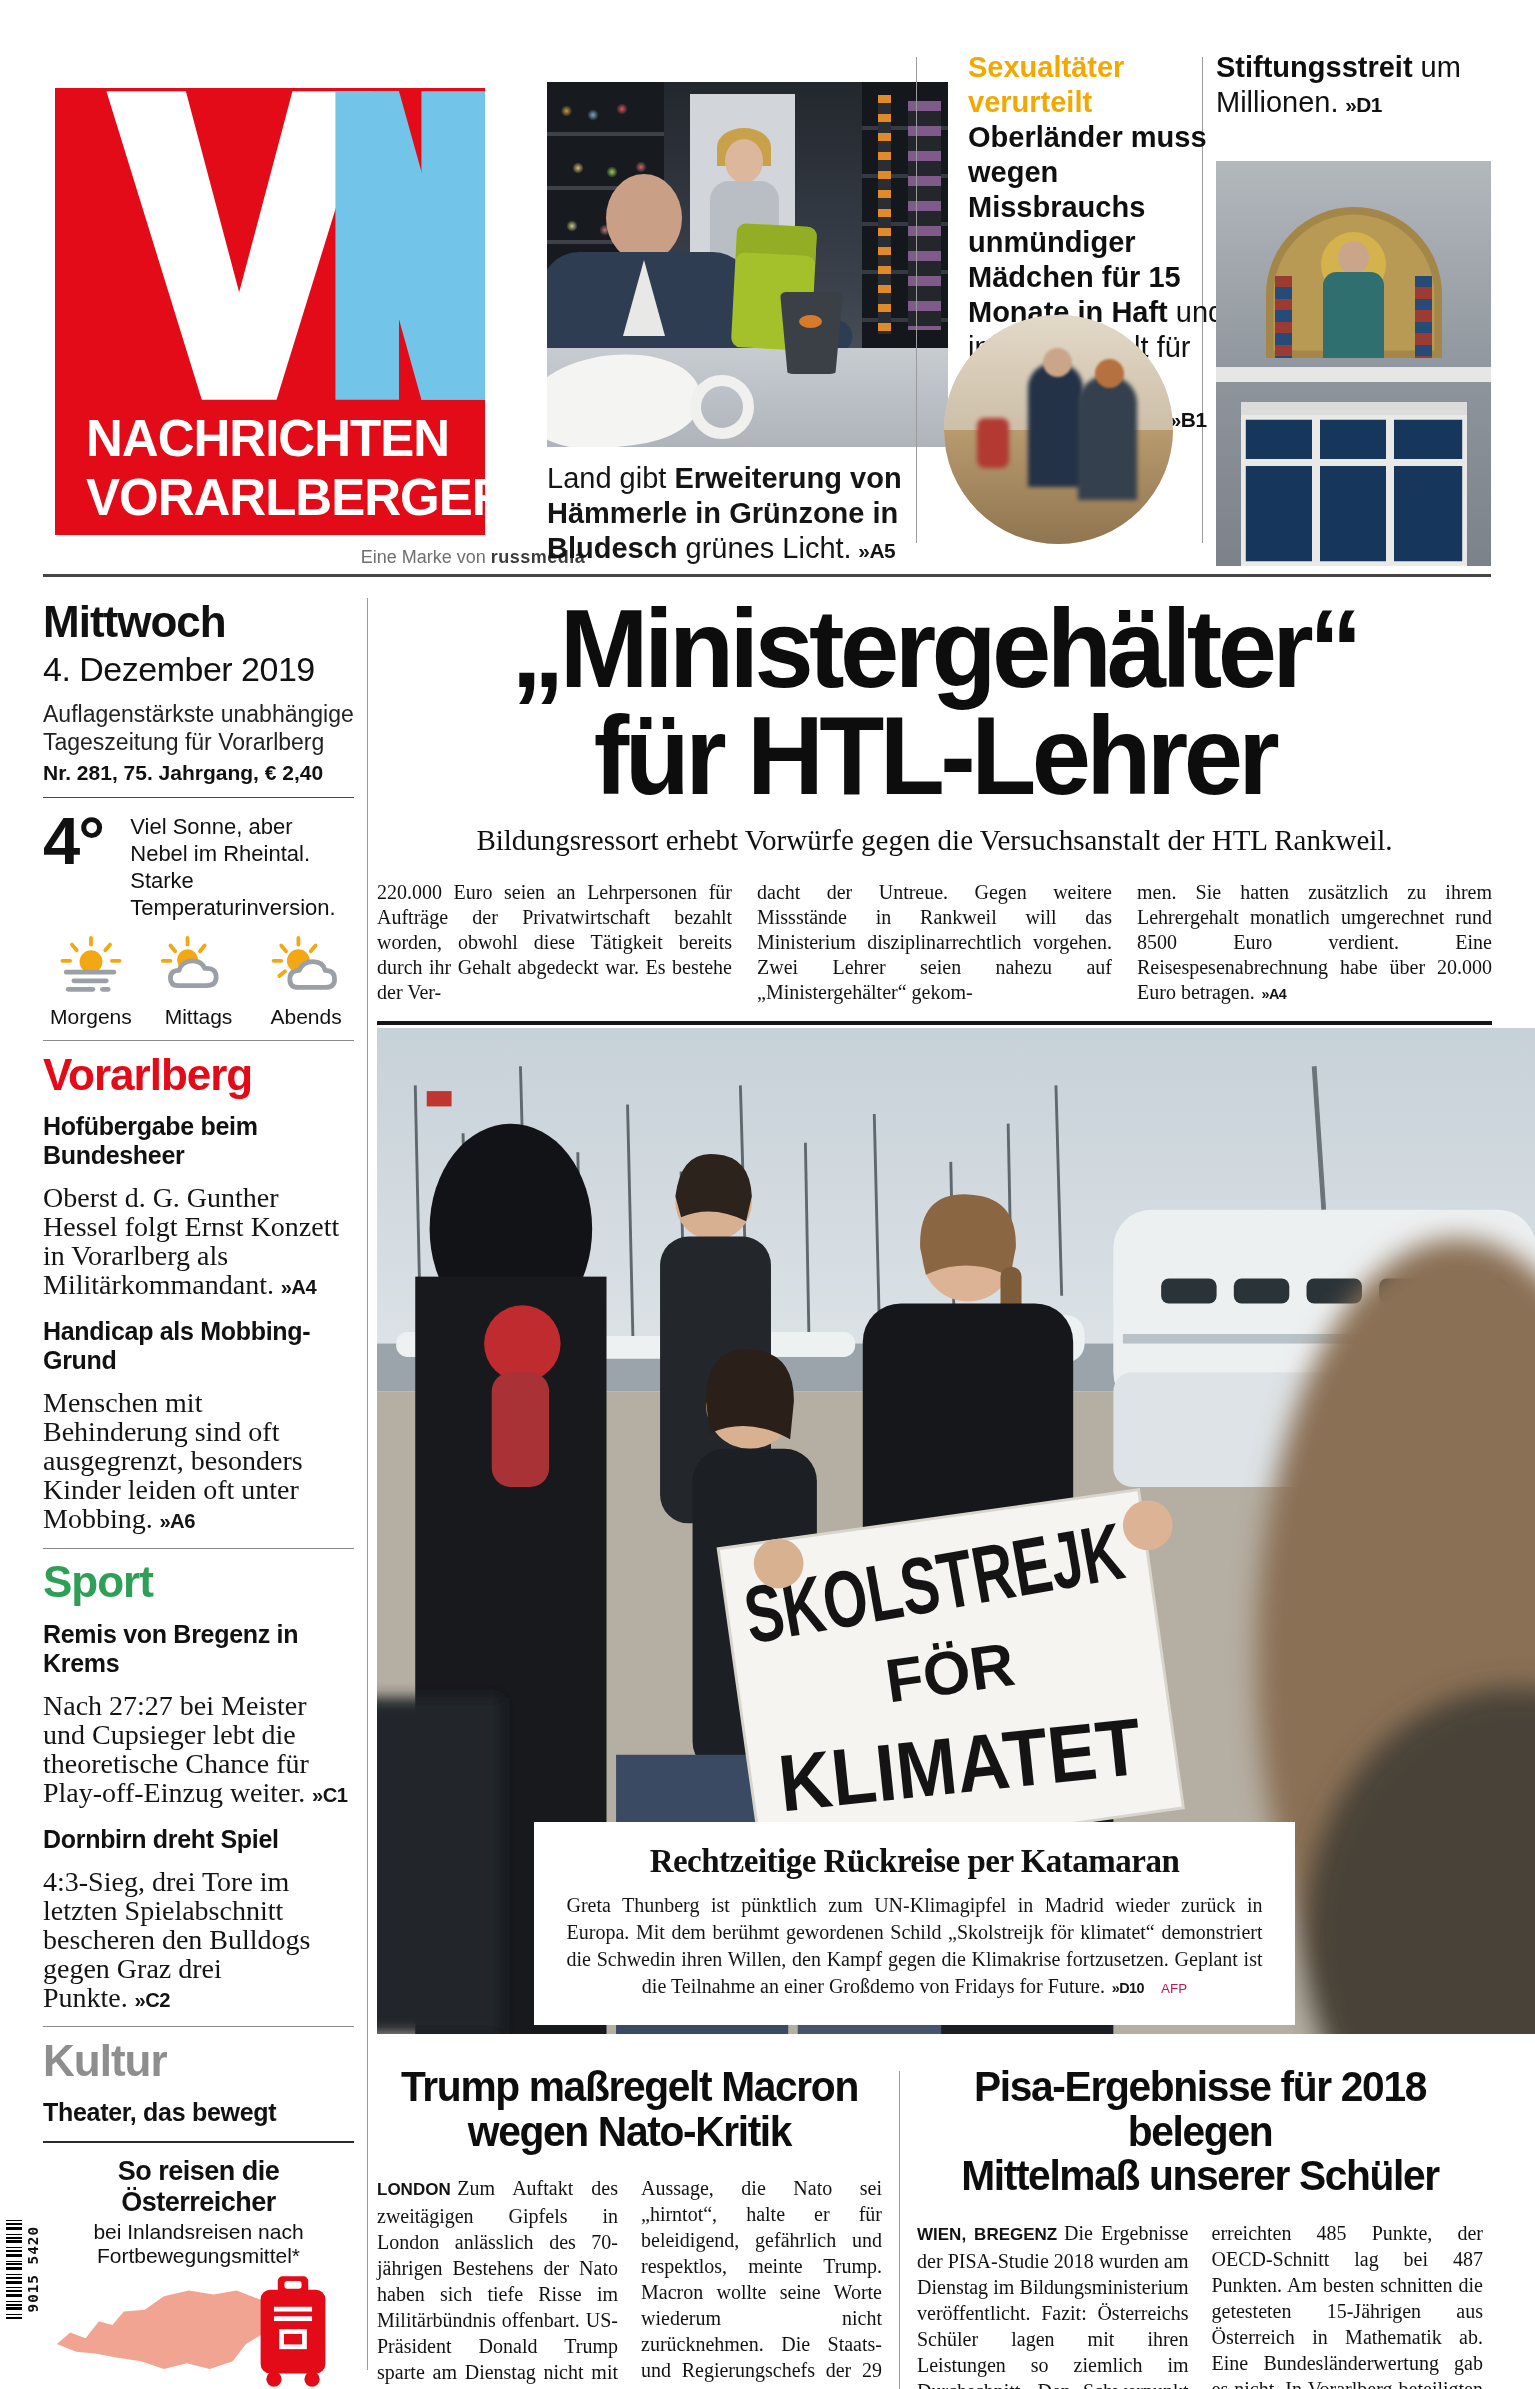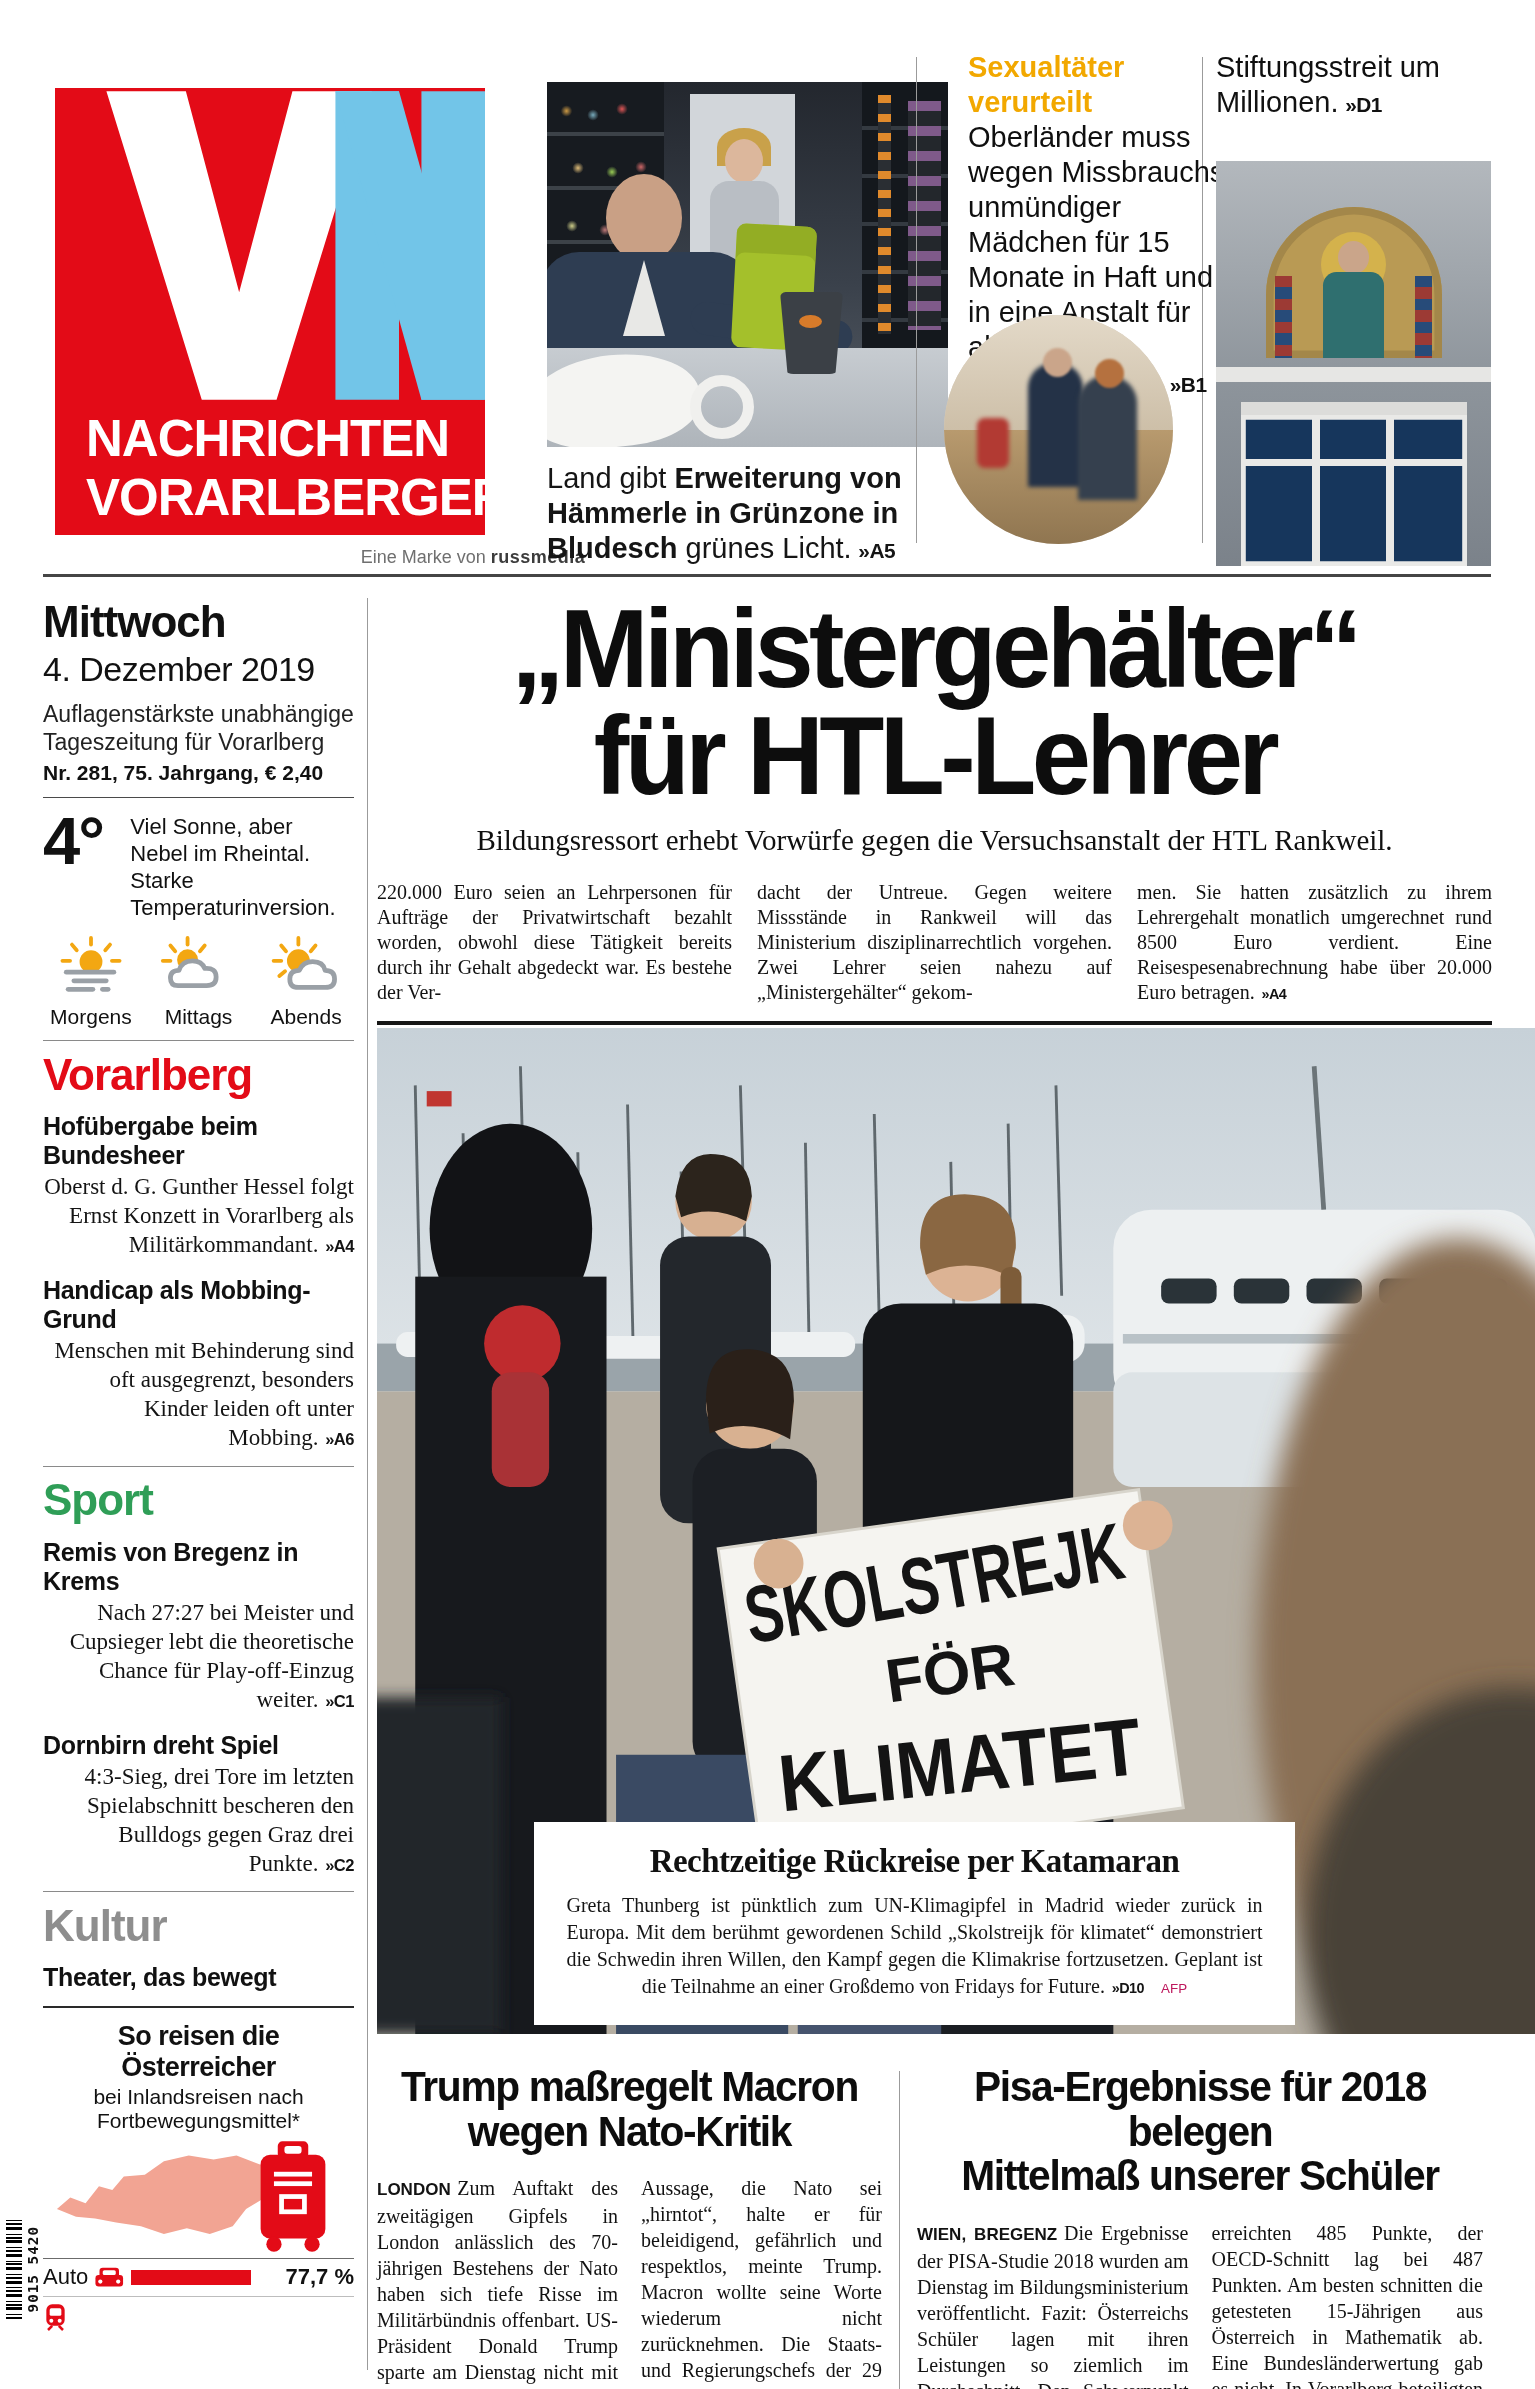--- a/index.html
+++ b/index.html
@@ -17,21 +17,21 @@
   .header-rule{position:absolute;left:43px;right:44px;top:574px;height:2.9px;background:#454545;}
 
   .photo-center{position:absolute;left:547px;top:82px;width:401px;height:365px;overflow:hidden;
                 background:linear-gradient(180deg,#23272e,#3a414b 55%,#585f68);}
   .cap-center{position:absolute;left:547px;top:461px;width:401px;font-size:29px;line-height:35px;color:#151515;}
   .cap-center b{font-weight:800;}
 
   .vdiv-h{position:absolute;width:1px;background:#9b9b9b;top:57px;height:486px;}
   .teaser1{position:absolute;left:932px;top:50px;width:258px;font-size:29px;line-height:35px;margin-left:36px;}
   .kicker{color:#f2a800;font-weight:800;}
-  .teaser1 b,.teaser2 b{font-weight:400;color:#0f0f0f;}
+  .teaser1 b,.teaser2 b{font-weight:700;color:#0f0f0f;}
   .photo-circle{position:absolute;left:944px;top:315px;width:229px;height:229px;border-radius:50%;
                 overflow:hidden;background:#d8cec0;}
   .teaser2{position:absolute;left:1216px;top:50px;width:277px;font-size:29px;line-height:35px;}
   .photo-building{position:absolute;left:1216px;top:161px;width:275px;height:405px;overflow:hidden;
                   background:linear-gradient(180deg,#b3b8bd,#8d949b 55%,#7b828a);}
   .ref{font-family:"Liberation Sans",sans-serif;font-weight:800;font-size:.72em;letter-spacing:-0.5px;margin-left:6.7px;white-space:nowrap;}
 
   
   .sidebar{position:absolute;left:43px;top:600px;width:311px;}
   .weekday{font-size:44px;font-weight:700;line-height:1;letter-spacing:-1px;}
@@ -43,21 +43,21 @@
   .shr-thick{border:0;border-top:2.9px solid #2a2a2a;margin:13.4px 0;}
   .weather{display:flex;align-items:flex-start;}
   .temp{font-size:67px;font-weight:800;line-height:.9;letter-spacing:-1.9px;}
   .forecast{font-size:22px;line-height:27px;padding-left:27px;padding-top:1.9px;}
   .wicons{display:flex;justify-content:space-between;margin-top:15.3px;padding:0 1.9px;}
   .wicon{width:92px;text-align:center;}
   .wicon .lbl{font-size:21px;margin-top:3.8px;}
   .sec-head{font-size:44px;font-weight:800;line-height:1;letter-spacing:-1px;margin:1.9px 0 3.8px;}
   .sec-head.red{color:#e30b17;} .sec-head.green{color:#2f9e57;} .sec-head.gray{color:#8e8e8e;}
   .item-head{font-size:25px;font-weight:800;margin-top:15.3px;line-height:29px;letter-spacing:-0.3px;}
-  .item-text{font-family:"Liberation Serif",serif;font-size:23px;line-height:29px;margin-top:2px;color:#141414;text-align:right;}
+  .item-text{font-family:"Liberation Serif",serif;font-size:28px;line-height:29px;margin-top:13px;color:#141414;}
 
   
   .chart-title{font-size:27px;font-weight:800;text-align:center;letter-spacing:-0.5px;}
   .chart-sub{font-size:21px;text-align:center;margin-top:1.9px;}
   .chart-pic{position:relative;height:117px;margin-top:7.6px;}
   .chart-row{display:flex;align-items:center;border-top:1px solid #bdbdbd;padding:5.7px 0;}
   .chart-row:first-of-type{border-top:1.9px solid #6b6b6b;}
   .chart-row .cat{width:50px;font-size:22px;}
   .chart-row .cicon{width:38px;display:flex;align-items:center;}
   .bar-track{flex:1;height:15.3px;position:relative;}

